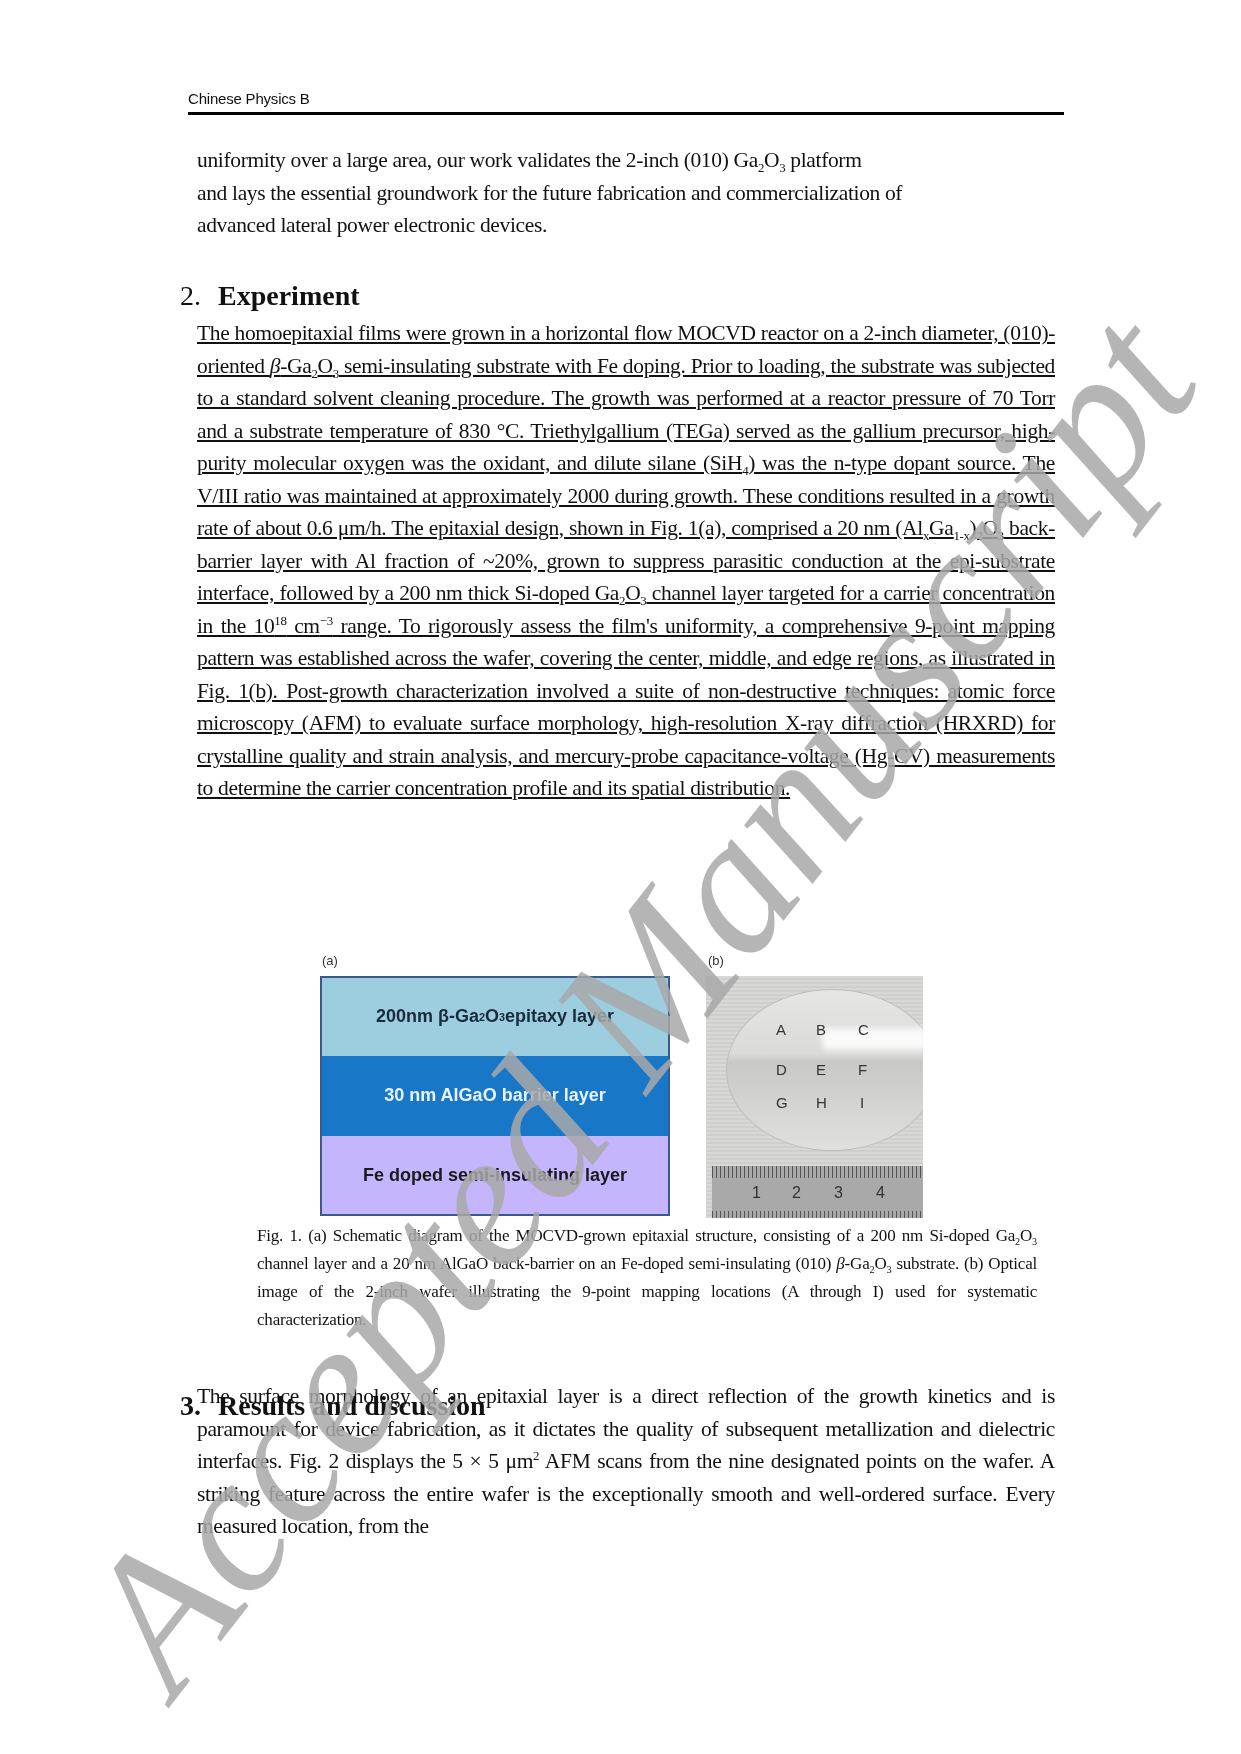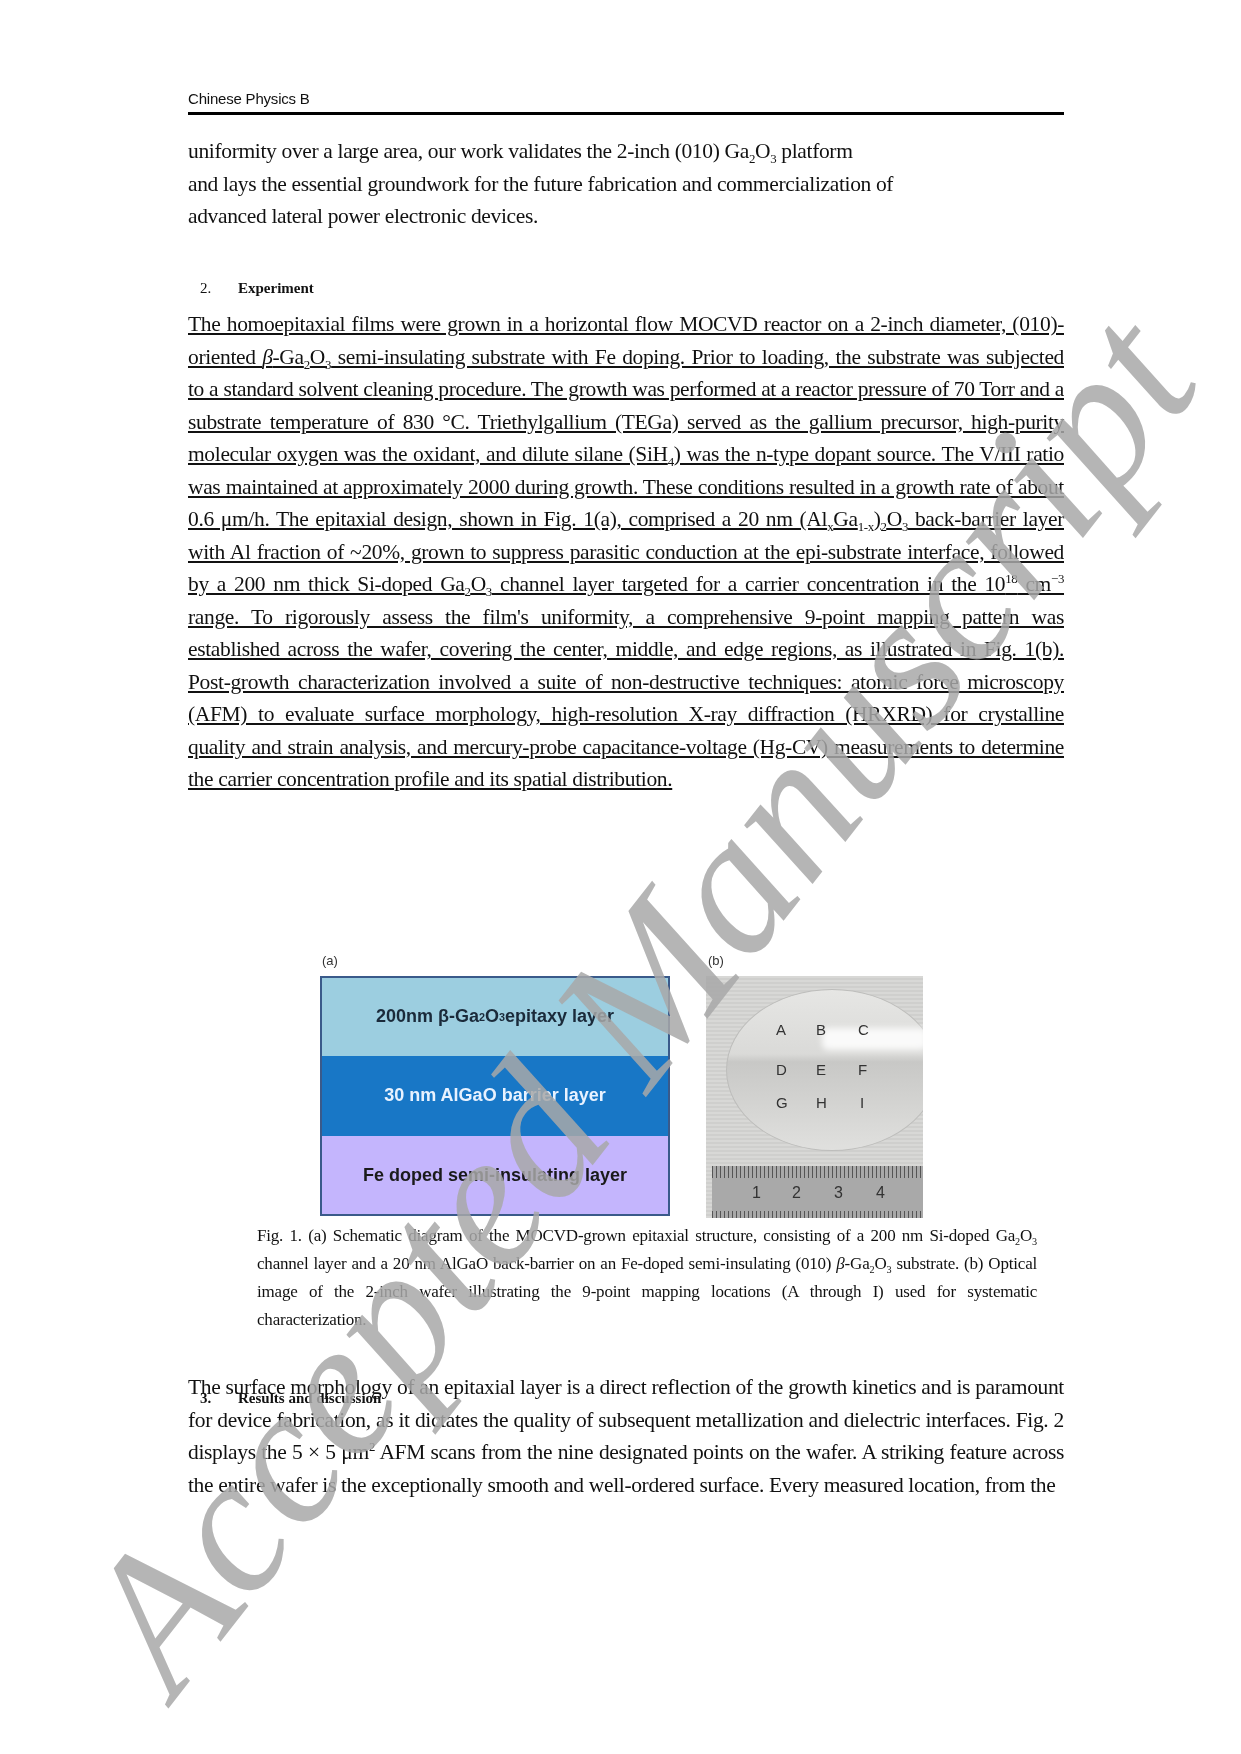--- a/index.html
+++ b/index.html
@@ -1,21 +1,21 @@
 <!DOCTYPE html>
 <html><head>
 <meta charset="utf-8">
 <style>
   html, body { margin: 0; padding: 0; background: #ffffff; }
   body { width: 1241px; height: 1754px; position: relative; overflow: hidden; font-family: "Liberation Serif", serif; color: #111; }
   .running-head { position: absolute; left: 188px; top: 90px; font-family: Liberation Sans, sans-serif; font-size: 15px; letter-spacing: -0.2px; }
   .head-rule { position: absolute; left: 188px; top: 112px; width: 876px; height: 3px; background: #000; }
   .para { position: absolute; left: 188px; width: 876px; font-size: 21.5px; line-height: 32.5px; text-align: justify; letter-spacing: -0.35px; }
-  .para p { margin: 0; }
-  .section-heading { position: absolute; left: 200px; font-size: 15px; font-weight: bold; }
+  .para p { margin: 9px; }
+  .section-heading { position: absolute; left: 180px; font-size: 28px; font-weight: bold; }
   .section-heading .num { display: inline-block; width: 38px; font-weight: normal; }
   .section-heading.bold-num .num { font-weight: bold; }
   sub, sup { font-size: 60%; line-height: 0; }
   .figure { position: absolute; left: 318px; top: 948px; width: 605px; height: 270px; }
   .panel-label { position: absolute; font-family: "Liberation Sans", sans-serif; font-size: 13px; color: #333; }
   .stack { position: absolute; left: 2px; top: 28px; width: 350px; height: 240px; border: 2px solid #3a5a8a; box-sizing: border-box; }
   .layer { position: absolute; left: 0; width: 100%; display: flex; align-items: center; justify-content: center; font-family: "Liberation Sans", sans-serif; font-weight: bold; font-size: 18px; }
   .layer.l1 { top: 0; height: 33%; background: #9ccee0; color: #1a2a3a; }
   .layer.l2 { top: 33%; height: 34%; background: #1877c6; color: #e8f2ff; }
   .layer.l3 { top: 67%; height: 33%; background: #c4b5fd; color: #1a1a1a; }

